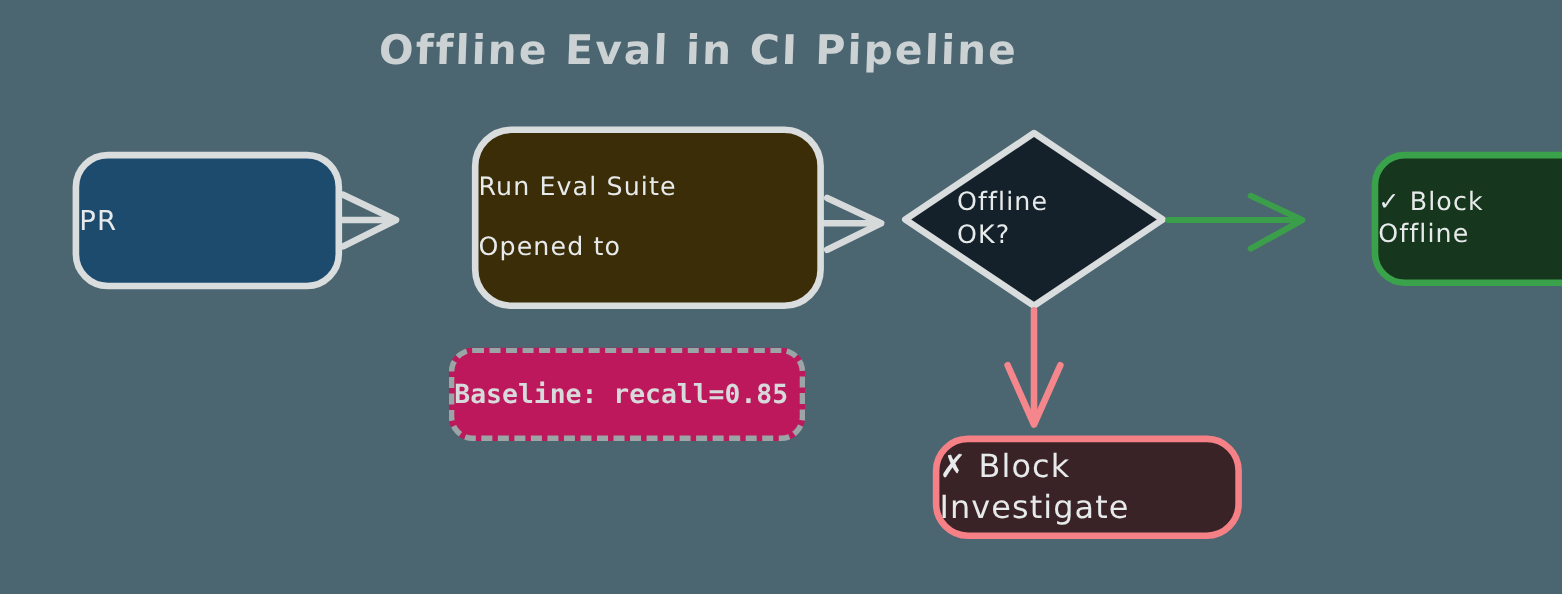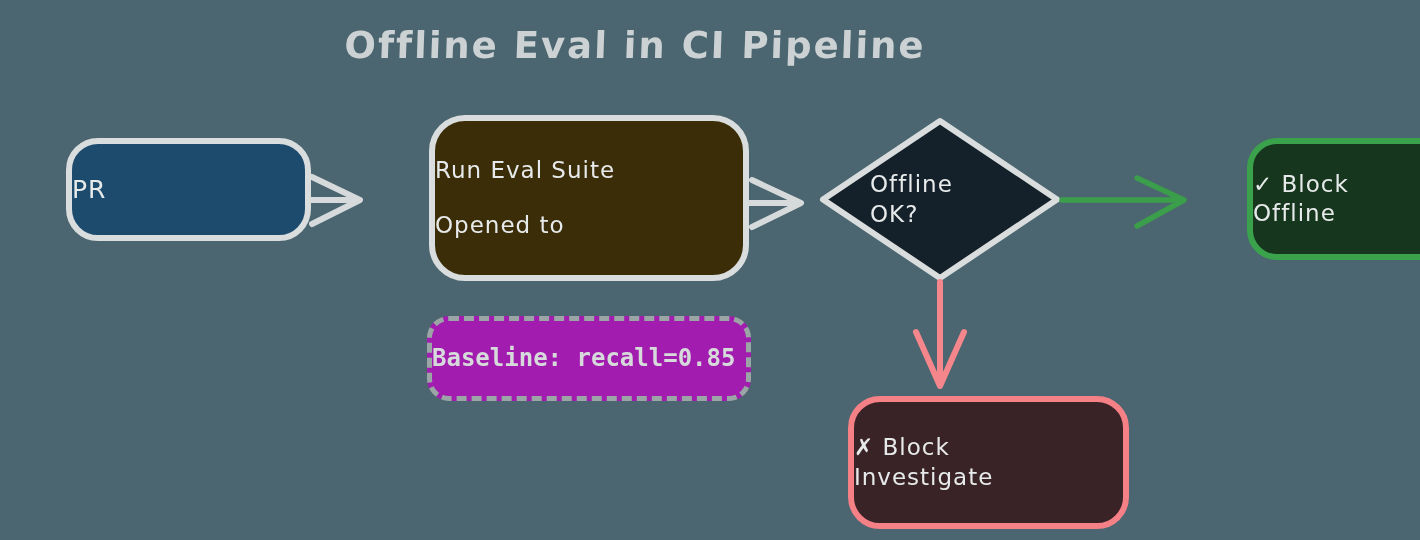--- a/index.html
+++ b/index.html
@@ -19,50 +19,50 @@
   }
   svg.overlay{position:absolute;left:0;top:0;z-index:1;}
   .node{
     position:absolute;z-index:2;
     display:flex;flex-direction:column;align-items:flex-start;justify-content:center;
     box-sizing:border-box;
     color:#e7eaea;text-align:center;margin-left:48px;
   }
   .node .ln{line-height:1.28;}
   .node-pr{
-    left:18px;top:138px;width:245px;height:103px;
+    left:18px;top:138px;width:245px;height:125px;
     background:#1d4b6e;border:6px solid #d9dddd;border-radius:32px;
     font-size:25px;letter-spacing:1px;
   }
   .node-eval{
     left:381px;top:115px;width:320px;height:166px;
     background:#3b2d08;border:6px solid #d9dddd;border-radius:36px;
     font-size:23px;letter-spacing:1px;
   }
   .node-eval .gap{height:26px;}
   .note-baseline{
-    left:379px;top:316px;width:324px;height:85px;
-    background:#a21caf;border:5px dashed #9ba5a5;border-radius:22px;
+    left:360px;top:316px;width:324px;height:85px;
+    background:#be185d;border:5px dashed #9ba5a5;border-radius:22px;
     font-family:"DejaVu Sans Mono", monospace;
     font-size:24px;font-weight:600;color:#d7dadb;letter-spacing:0px;
   }
   .node-decision{
     left:822px;top:120px;width:236px;height:159px;
     background:transparent;border:none;
     font-size:23px;letter-spacing:1px;
   }
   .node-merge{
     left:1199px;top:138px;width:206px;height:122px;
     background:#16361d;border:6px solid #3ba24c;border-radius:30px;
     font-size:23px;letter-spacing:1px;
   }
   .node-block{
-    left:800px;top:396px;width:281px;height:133px;
+    left:800px;top:396px;width:281px;height:94px;
     background:#3a2327;border:6px solid #f58187;border-radius:32px;
-    font-size:23px;letter-spacing:1px;
+    font-size:29px;letter-spacing:1px;
   }
 </style>
 </head>
 <body>
 
 <div class="canvas">
 
   <div class="title">Offline Eval in CI Pipeline</div>
 
   <svg class="overlay" width="1420" height="540" viewBox="0 0 1420 540">

